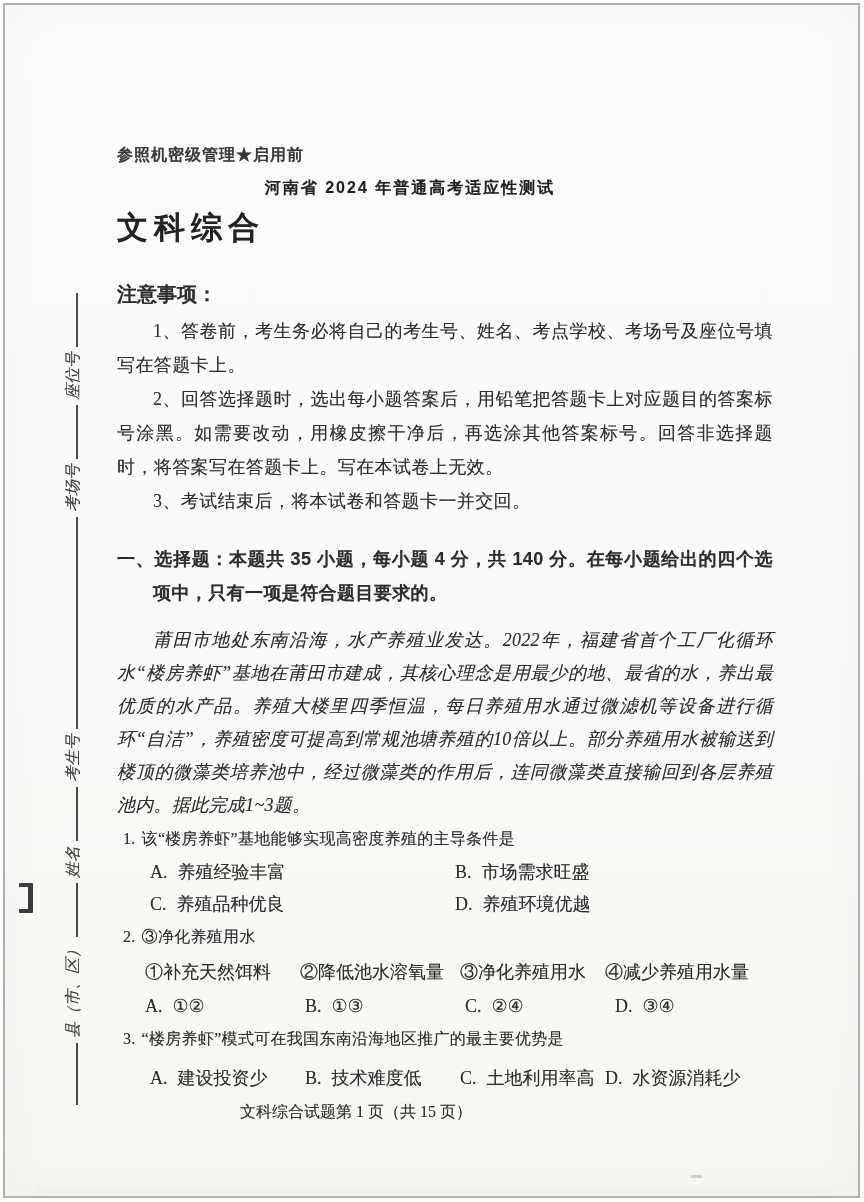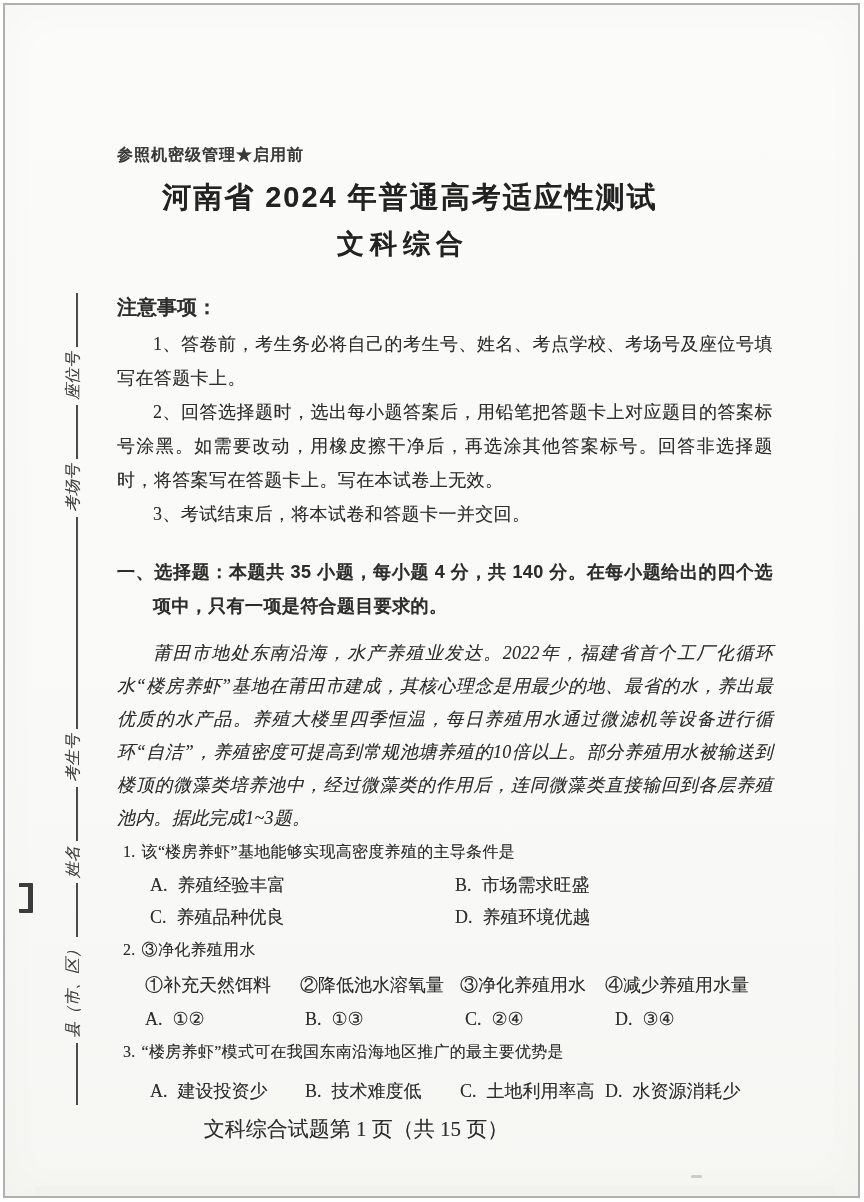--- a/index.html
+++ b/index.html
@@ -5,39 +5,39 @@
   html,body{margin:0;padding:0;background:#ffffff;}
   #page{position:relative;width:864px;height:1202px;background:#ffffff;overflow:hidden;
         font-family:"Liberation Serif",serif;color:#2d2d2d;}
   .frame{position:absolute;left:3px;top:3px;right:4px;bottom:4px;border:2px solid #b0b0ae;
          background:linear-gradient(180deg,#fbfbfa 0%,#f9f9f7 60%,#f6f6f3 100%);
          box-shadow:inset 0 0 50px rgba(0,0,0,0.025);}
   .content{position:absolute;left:112px;top:6px;width:656px;
            text-shadow:0 0 0.6px rgba(70,70,70,0.45);}
   .hei{font-family:"Liberation Sans",sans-serif;font-weight:bold;}
   .security{margin-top:134px;font-size:16px;letter-spacing:1px;color:#3a3a3a;}
-  .title1{margin-top:12px;margin-right:70px;text-align:center;font-size:29px;letter-spacing:2px;color:#222;}
-  .title2{margin-top:8px;margin-right:84px;text-align:center;font-size:27px;letter-spacing:6px;color:#222;}
+  .title1{margin-top:12px;margin-right:70px;text-align:center;font-size:16px;letter-spacing:2px;color:#222;}
+  .title2{margin-top:8px;margin-right:84px;text-align:left;font-size:31px;letter-spacing:6px;color:#222;}
   .notice-head{margin-top:32px;font-size:20px;}
   p.body{margin:0;font-size:18px;line-height:34px;text-indent:2em;text-align:justify;letter-spacing:0.4px;}
   p.body.first{margin-top:6px;}
   .section-head{margin-top:24px;font-size:18px;line-height:34px;padding-left:2em;text-indent:-2em;
                 text-align:justify;letter-spacing:0.4px;}
   .passage{margin:14px 0 0 0;font-size:18px;line-height:33px;text-indent:2em;text-align:justify;
            font-style:italic;letter-spacing:0.3px;}
   .stem{font-size:16px;line-height:34px;padding-left:6px;letter-spacing:0.3px;}
   .stem .qno{margin-right:6px;}
   .opts-two{display:grid;grid-template-columns:305px 1fr;padding-left:33px;font-size:18px;line-height:32px;}
   .row-four{display:grid;font-size:18px;line-height:32px;}
   .cols-a{grid-template-columns:155px 160px 145px auto;padding-left:28px;}
   .cols-b{grid-template-columns:160px 160px 150px auto;padding-left:28px;margin-top:2px;}
   .cols-c{grid-template-columns:155px 155px 145px auto;padding-left:33px;margin-top:6px;}
   .opt .optx{margin-left:0.55em;}
   .q2items{margin-top:2px;}
-  .footer{margin-top:8px;margin-right:178px;text-align:center;font-size:21px;}
+  .footer{margin-top:8px;margin-right:178px;text-align:center;font-size:16px;}
   
   .seal{position:absolute;left:44px;top:1100px;width:925px;height:34px;
         transform:rotate(-90deg);transform-origin:0 0;
         display:flex;align-items:flex-end;white-space:nowrap;}
   .seal-seg{display:inline-block;height:0;border-bottom:2px solid #4c4c4c;margin-bottom:5px;}
   .seal-label{font-size:16px;font-style:italic;color:#3f3f3f;margin:0 5px;padding-bottom:0;line-height:20px;
               text-shadow:0 0 0.6px rgba(70,70,70,0.45);}
   .bind-mark{position:absolute;left:14px;top:878px;width:9px;height:22px;
              border-right:5px solid #3c3c3c;border-top:4px solid #3c3c3c;border-bottom:4px solid #3c3c3c;
              border-radius:1px;}

